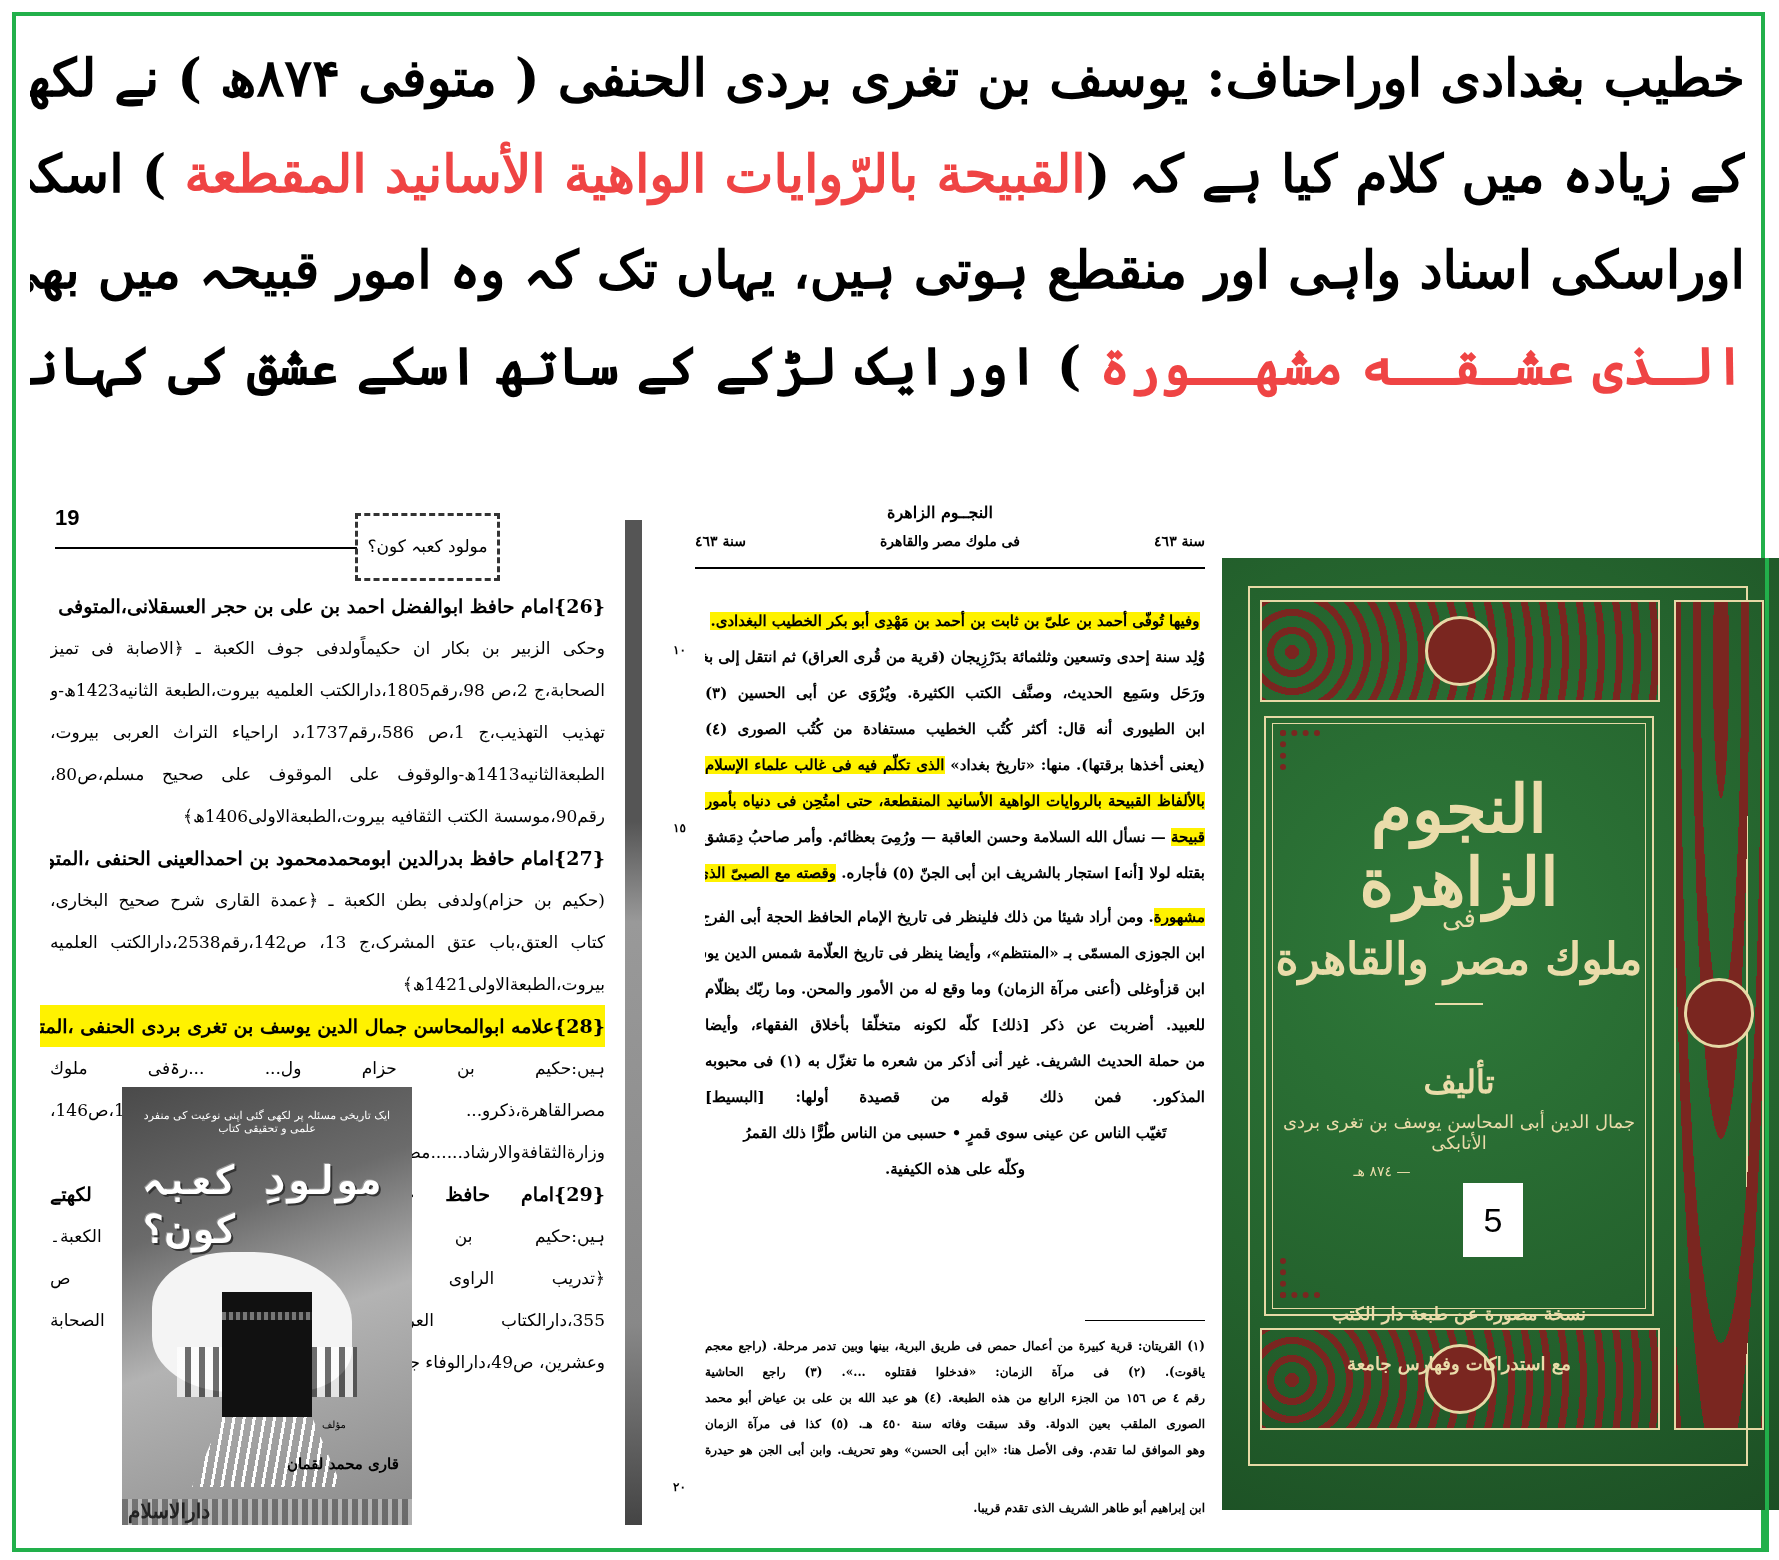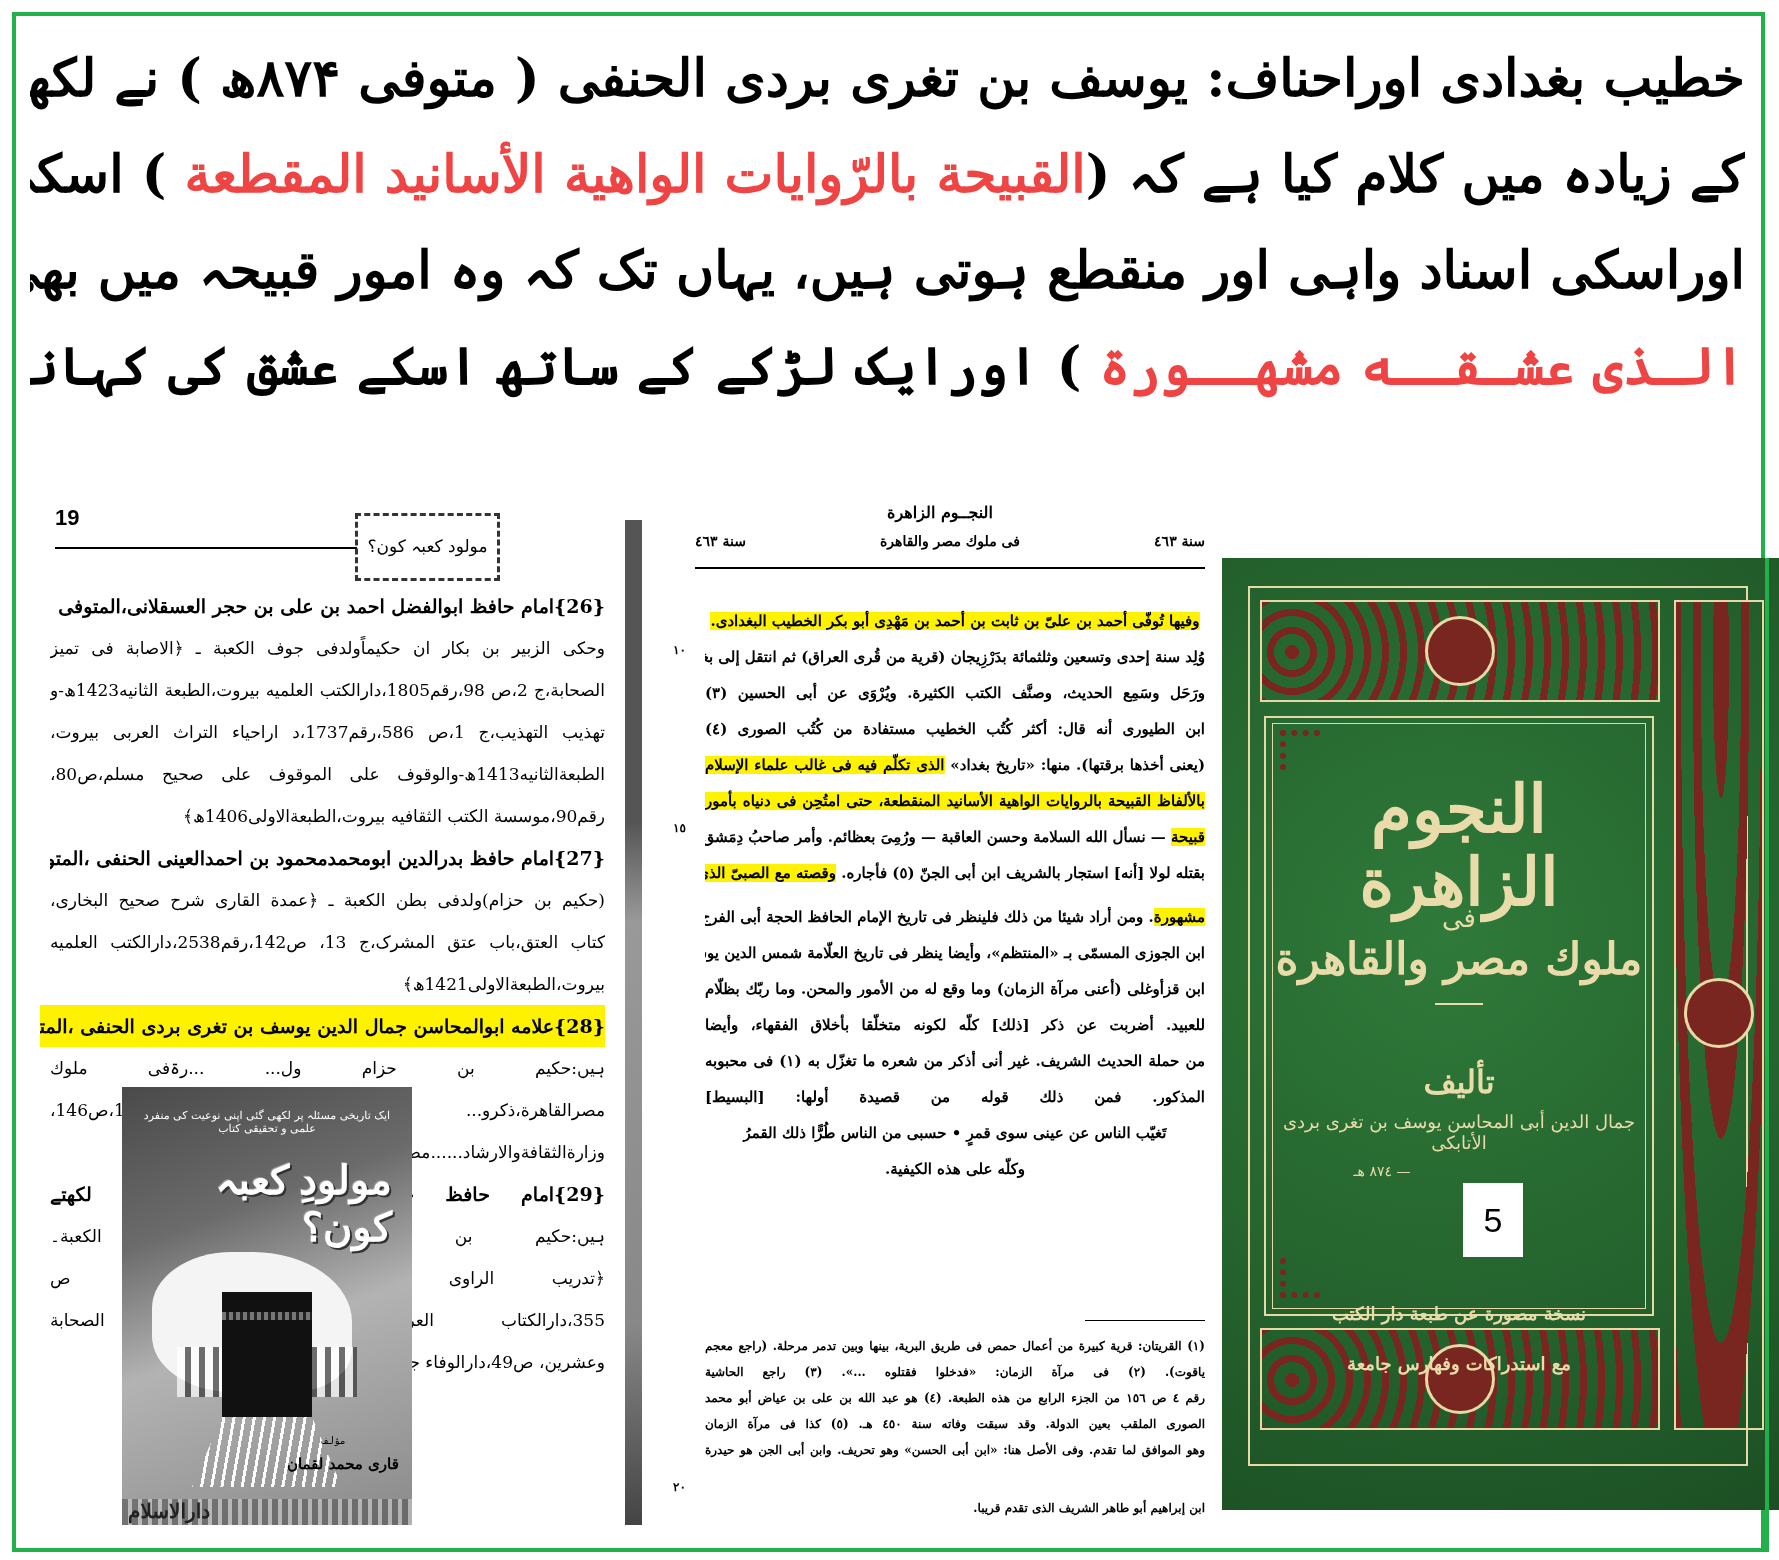--- a/index.html
+++ b/index.html
@@ -36,36 +36,36 @@
 
   .strip { position: absolute; left: 625px; top: 520px; width: 17px; height: 1005px;
            background: linear-gradient(#555 0%, #555 30%, #999 40%, #888 80%, #444 100%); }
 
   
   .mini-cover { position: absolute; left: 122px; top: 1087px; width: 290px; height: 438px;
                 background: linear-gradient(160deg, #4a4a4a 0%, #6b6b6b 30%, #b3b3b3 55%, #8a8a8a 100%);
                 overflow: hidden; }
   .mc-tagline { position: absolute; top: 22px; left: 10px; right: 10px; text-align: center;
                 color: #fff; font-size: 11px; direction: rtl; font-family: "DejaVu Serif", serif; }
-  .mc-title { position: absolute; top: 70px; left: 20px; right: 20px; text-align: right;
+  .mc-title { position: absolute; top: 70px; left: 20px; right: 20px; text-align: left;
               color: #fff; font-size: 40px; font-weight: bold; direction: rtl;
-              text-shadow: 2px 2px 0 #333, -1px -1px 0 #999; font-family: Liberation Serif, serif; }
+              text-shadow: 2px 2px 0 #333, -1px -1px 0 #999; font-family: Liberation Mono, monospace; }
   .mc-cloud { position: absolute; top: 165px; left: 30px; width: 200px; height: 140px;
               background: #f4f4f4; border-radius: 40% 50% 30% 40%; }
   .mc-kaaba { position: absolute; top: 205px; left: 100px; width: 90px; height: 125px;
               background: #111; }
   .mc-kaaba-band { position: absolute; top: 225px; left: 100px; width: 90px; height: 8px;
                    background: repeating-linear-gradient(90deg, #777 0 4px, #222 4px 7px); }
   .mc-arches { position: absolute; top: 260px; left: 55px; width: 180px; height: 50px;
                background: repeating-linear-gradient(90deg, #fff 0 8px, #333 8px 14px); opacity: .7; }
   .mc-rays { position: absolute; top: 330px; left: 70px; width: 150px; height: 70px;
              background: repeating-linear-gradient(100deg, #fff 0 3px, transparent 3px 10px);
              clip-path: polygon(20% 0, 80% 0, 100% 100%, 0 100%); }
-  .mc-author-label { position: absolute; top: 348px; left: 200px; color: #000; font-size: 10px;
-                     direction: rtl; font-family: Liberation Mono, monospace; text-align: center; }
+  .mc-author-label { position: absolute; top: 332px; left: 200px; color: #000; font-size: 10px;
+                     direction: rtl; font-family: Liberation Sans, sans-serif; text-align: center; }
   .mc-author { position: absolute; top: 368px; left: 165px; color: #000; font-size: 15px;
                direction: rtl; font-weight: bold; font-family: "DejaVu Serif", serif; }
   .mc-publisher { position: absolute; bottom: 2px; left: 6px; color: #222; font-size: 20px;
                   font-weight: bold; direction: rtl; font-family: "DejaVu Serif", serif; }
   .mc-border { position: absolute; bottom: 0; left: 0; right: 0; height: 26px;
                background: repeating-linear-gradient(90deg, #555 0 6px, #ccc 6px 10px); opacity: .6; }
 
   
   .mid-page { position: absolute; left: 665px; top: 495px; width: 550px; height: 1050px;
               background: #fff; direction: rtl; font-family: "DejaVu Serif", serif; }

